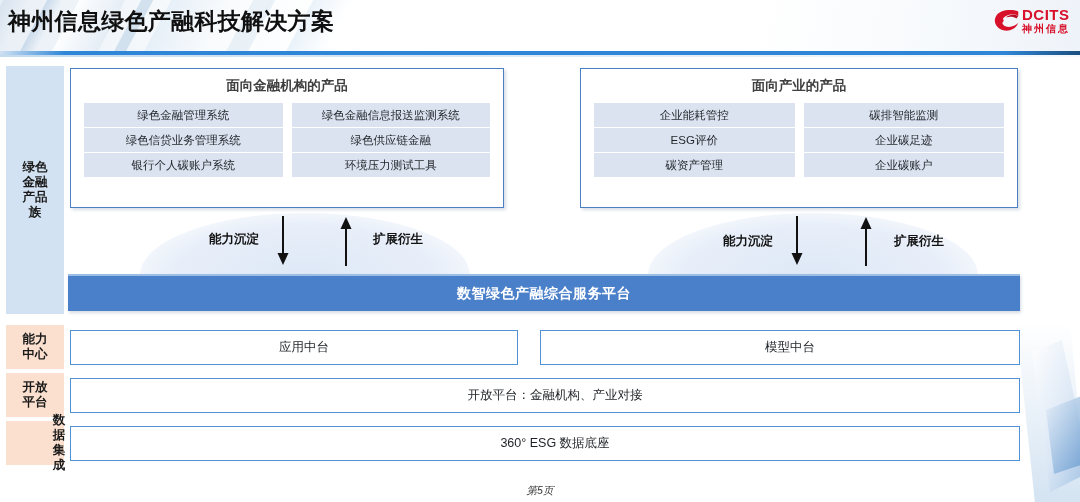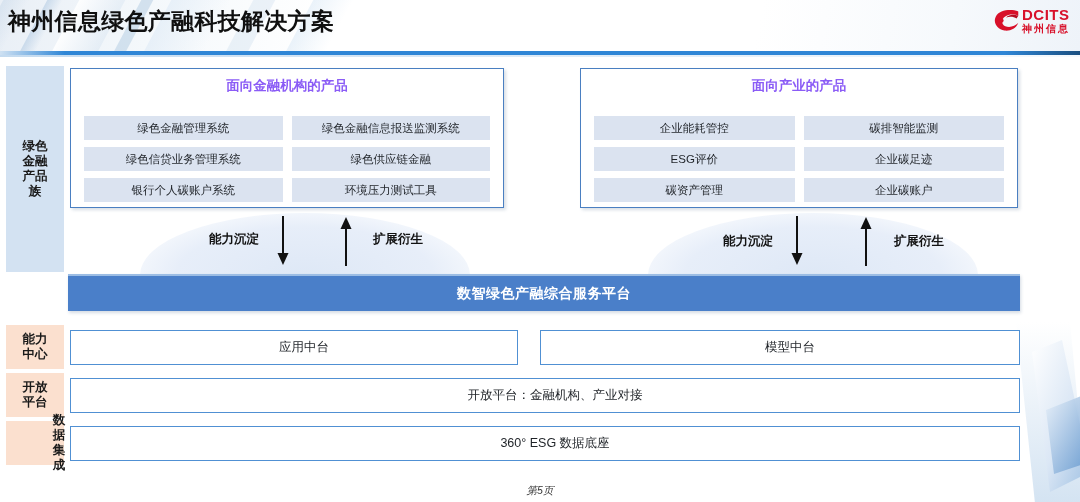--- a/index.html
+++ b/index.html
@@ -62,40 +62,40 @@
   
   .ribbon { position: absolute; right: -10px; bottom: -30px; width: 170px; height: 210px; pointer-events: none; }
 
   
   .side-label {
     position: absolute;
     display: flex; align-items: center; justify-content: center;
     font-size: 12.5px; font-weight: bold; color: #1a1a1a;
     line-height: 1.22; text-align: center;
   }
-  .side-blue { left: 6px; top: 66px; width: 58px; height: 206px; background: #d3e2f2; }
+  .side-blue { left: 6px; top: 66px; width: 58px; height: 248px; background: #d3e2f2; }
   .side-peach { left: 6px; width: 58px; background: #fbe0cf; }
   .sp1 { top: 325px; height: 44px; }
   .sp2 { top: 373px; height: 44px; }
   .sp3 { top: 421px; height: 44px; padding-left: 48px; }
 
   
   .group {
     position: absolute;
     border: 1.6px solid #4a7fc1;
     background: #ffffff;
     box-shadow: 2px 2px 3px rgba(120,140,165,.28);
   }
   .group-left  { left: 70px;  top: 68px; width: 434px; height: 140px; }
   .group-right { left: 580px; top: 68px; width: 438px; height: 140px; }
   .group-title {
-    text-align: center; font-size: 13.5px; font-weight: bold; color: #8b5cf6;
-    margin-top: 8px; margin-bottom: 21px;
-  }
-  .chips { display: grid; grid-template-columns: 1fr 1fr; gap: 7px 9px; padding: 0 13px; }
+    text-align: center; font-size: 13.5px; font-weight: bold; color: #404040;
+    margin-top: 8px; margin-bottom: 8px;
+  }
+  .chips { display: grid; grid-template-columns: 1fr 1fr; gap: 1px 9px; padding: 0 13px; }
   .chip {
     height: 24px; background: #dbe3f0;
     display: flex; align-items: center; justify-content: center;
     font-size: 11.5px; color: #1f2328;
   }
 
   
   .hill {
     position: absolute; height: 62px;
     background: radial-gradient(ellipse at 50% 100%, #dee8f6 0%, #e7eef9 55%, rgba(241,246,252,.25) 85%, rgba(255,255,255,0) 100%);

